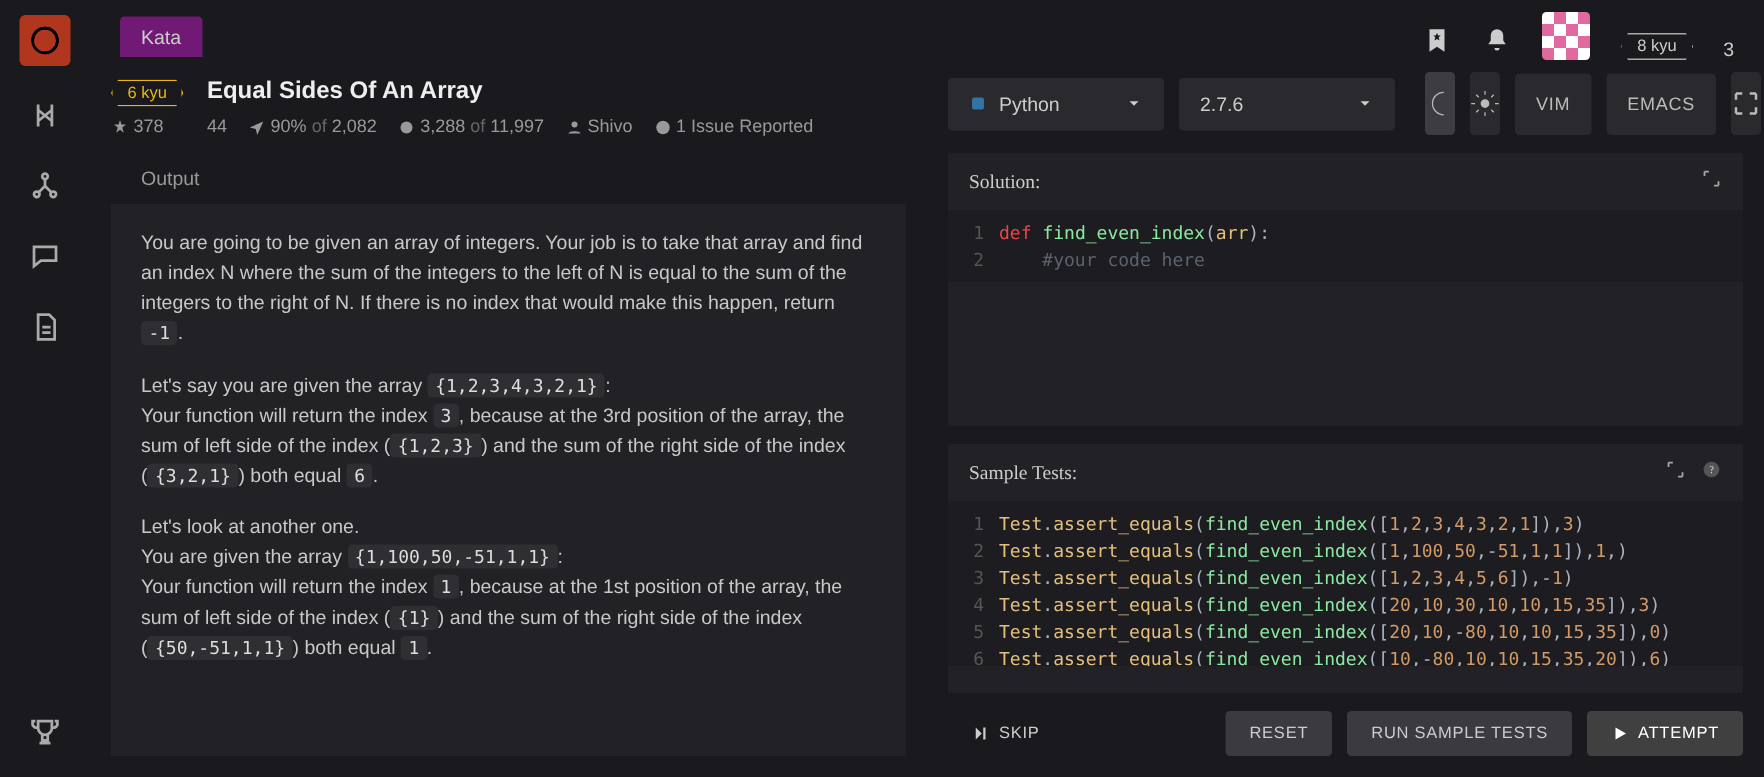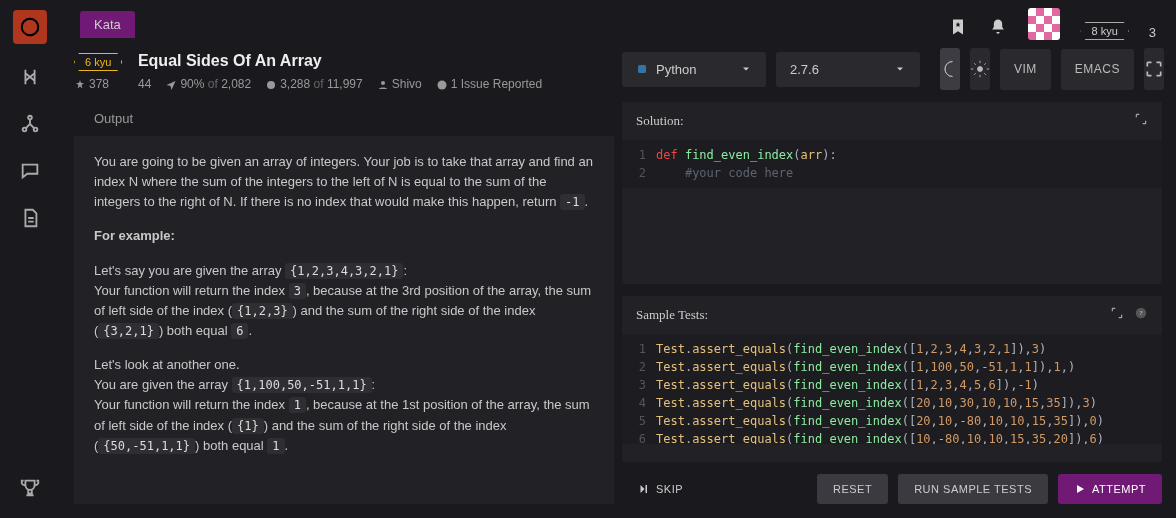--- a/index.html
+++ b/index.html
@@ -49,21 +49,21 @@
     background:#1a1a1e;
   }
   .tab {
     background:#701a75;
     padding:6px 14px;
     color:#ccc;
     display:inline-block;
     border-radius:3px 3px 0 0;
     font-size:13px;
   }
-  .content { display:flex; gap:8px; padding:0 14px 14px 14px; flex:1; min-height:0;justify-content:flex-end;}
+  .content { display:flex; gap:28px; padding:0 14px 14px 14px; flex:1; min-height:0;justify-content:flex-end;}
   .leftcol, .rightcol { flex:1; display:flex; flex-direction:column; min-width:0; }
   .kata-header { padding:4px 0 10px 0; }
   .kata-title { color:#eee; font-size:16px; font-weight:600; }
   .rank6 {
     border:1px solid #ecb613; color:#ecb613;
     padding:2px 10px; font-size:11px; margin-right:12px;
     clip-path: polygon(10% 0,90% 0,100% 50%,90% 100%,10% 100%,0 50%);
     display:inline-block;
   }
   .stats { display:flex; gap:14px; color:#999; font-size:12px; align-items:center; margin-top:6px; flex-wrap:wrap;}
@@ -152,21 +152,21 @@
   .btnrow { display:flex; gap:10px; align-items:center; }
   .btnrow .spacer{flex:1;}
   .btn {
     background:#3a3a40; color:#ccc;
     padding:9px 16px;
     border-radius:3px;
     font-size:11px;
     letter-spacing:0.5px;
     display:flex;align-items:center;gap:6px;
   }
-  .btn.primary { background:#701a75; color:#fff;}
+  .btn.primary { background:#404040; color:#fff;}
   .btn.ghost { background:transparent; }
   .tk-kw{color:#ef4444;} .tk-fn{color:#8be9a0;}
   .tk-num{color:#d19a66;} .tk-id{color:#e5c07b;}
   .tk-cmt{color:#5c6370;} .tk-call{color:#e5c07b;} .tk-plain{color:#abb2bf;}
   .sol-panel{flex:1.1;}
   .tests-panel{flex:1; min-height:0;}
   .tests-panel .code{overflow:auto; max-height:110px;}
 </style>
 </head>
 <body>
@@ -249,21 +249,20 @@
               </svg><span>1 Issue Reported</span></span>
         </div>
       </div>
 
       <div class="tabs">
         <div class="t">Output</div>
       </div>
 
       <div class="desc">
         <p><span>You are going to be given an array of integers. Your job is to take that array and find an index N where the sum of the integers to the left of N is equal to the sum of the integers to the right of N. If there is no index that would make this happen, return </span><code>-1</code><span>.</span></p>
-        <p><strong>For example:</strong></p>
         <p>
           <span>Let's say you are given the array </span><code>{1,2,3,4,3,2,1}</code><span>:</span><br>
           <span>Your function will return the index </span><code>3</code><span>, because at the 3rd position of the array, the sum of left side of the index (</span><code>{1,2,3}</code><span>) and the sum of the right side of the index (</span><code>{3,2,1}</code><span>) both equal </span><code>6</code><span>.</span>
         </p>
         <p>
           <span>Let's look at another one.</span><br>
           <span>You are given the array </span><code>{1,100,50,-51,1,1}</code><span>:</span><br>
           <span>Your function will return the index </span><code>1</code><span>, because at the 1st position of the array, the sum of left side of the index (</span><code>{1}</code><span>) and the sum of the right side of the index (</span><code>{50,-51,1,1}</code><span>) both equal </span><code>1</code><span>.</span>
         </p>
       </div>

